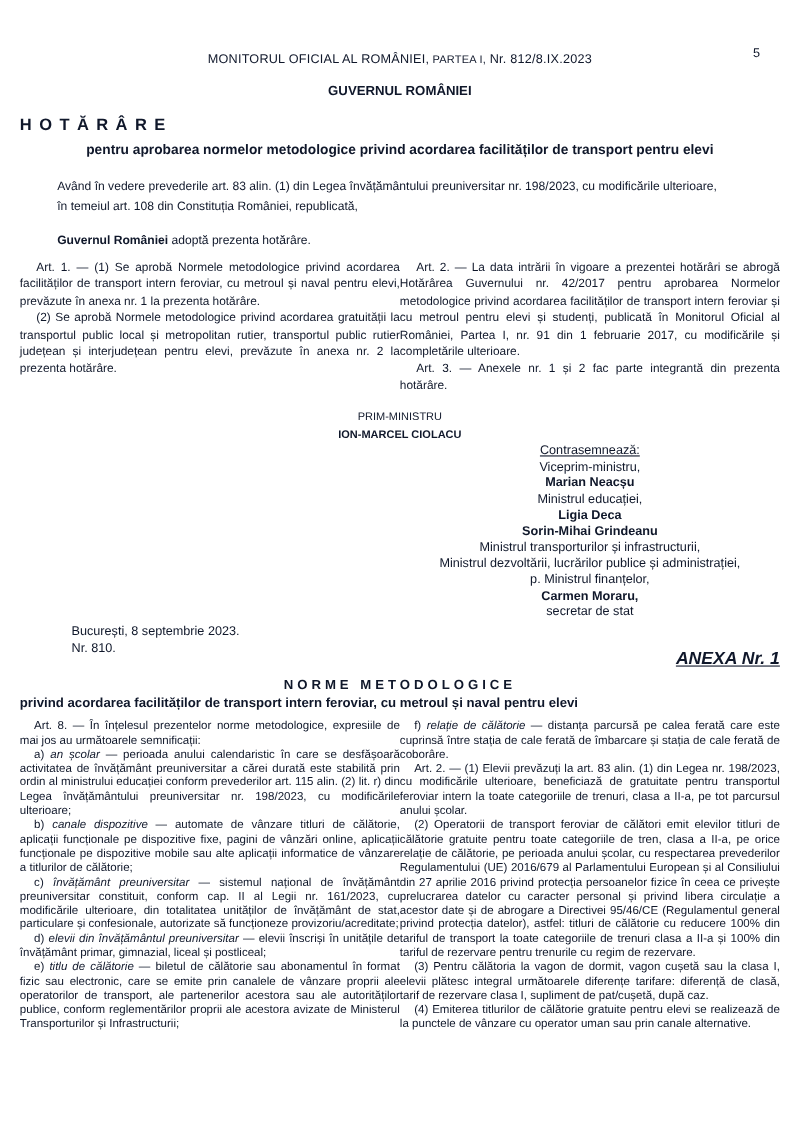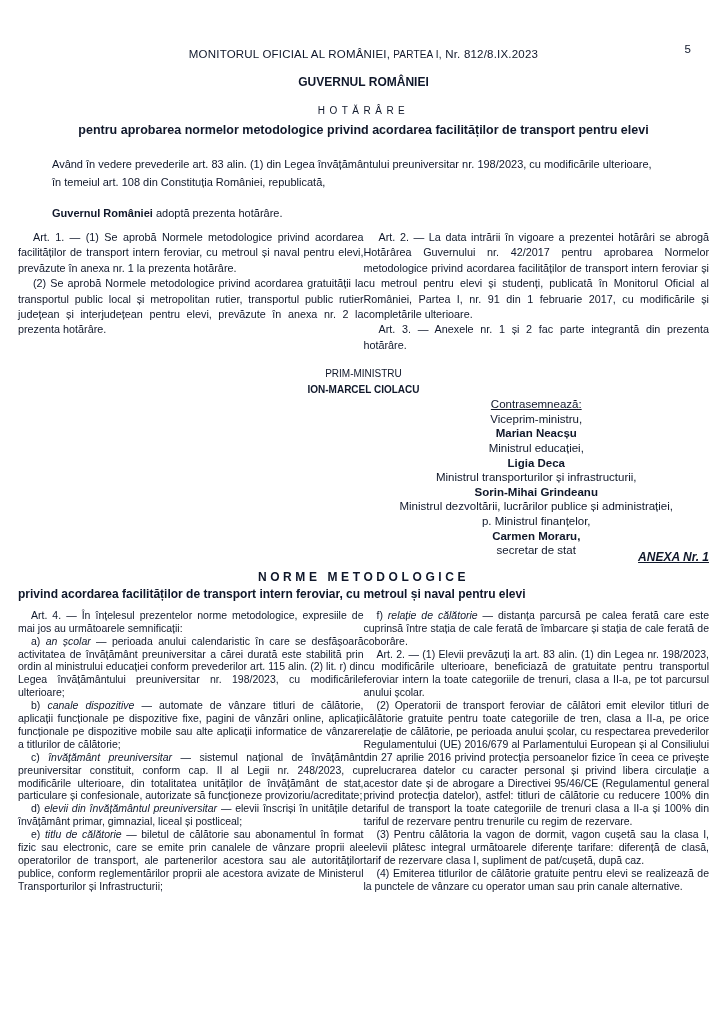--- a/index.html
+++ b/index.html
@@ -16,21 +16,21 @@
     overflow: hidden;
   }
   
   .masthead { position: relative; text-align: center; padding-top: 44px; white-space: nowrap; }
   .masthead-main  { font-size: 11.5px; letter-spacing: 0.2px; }
   .masthead-part  { font-size: 10px;  letter-spacing: 0.2px; }
   .masthead-issue { font-size: 11.5px; letter-spacing: 0.2px; }
   .page-number { position: absolute; right: 18px; top: 43px; font-size: 11.5px; }
   
   .issuer { text-align: center; font-weight: bold; font-size: 12px; margin-top: 13px; }
-  .act-title { text-align: center; font-weight: normal; font-size: 10px; letter-spacing: 0.45em; margin: 16px 0 0; }
+  .act-title { text-align: left; font-weight: bold; font-size: 15px; letter-spacing: 0.45em; margin: 16px 0 0; }
   .act-subtitle { text-align: center; font-weight: bold; font-size: 12.5px; margin: 7px 0 0; }
   
   .preamble { margin-top: 18px; font-size: 11px; line-height: 18px; }
   .preamble .para { margin: 0; text-indent: 34px; text-align: left; }
   .preamble .para:last-child { margin-top: 13px; }
   
   .columns { display: flex; }
   .col { flex: 1 1 0; text-align: justify; }
   .para { margin: 0; text-indent: 15px; }
   .hg-columns { margin-top: 8px; font-size: 10.8px; line-height: 15.4px; }
@@ -41,21 +41,21 @@
   .strong { font-weight: bold; }
   .u { text-decoration: underline; }
   
   .pm-block { margin-top: 13px; text-align: center; font-size: 10px; line-height: 15.5px; }
   .pm-name { font-weight: bold; }
   .countersign { width: 50%; margin-left: 50%; text-align: center; font-size: 11.5px; line-height: 14.6px; }
   .sig-line { margin: 0; }
   
   .issue-block { margin-top: 2px; margin-left: 47px; font-size: 11.5px; line-height: 16.5px; }
   
-  .annex-label-row { margin-top: -8px; text-align: right; font-size: 12px; }
+  .annex-label-row { margin-top: -8px; text-align: right; font-size: 16px; }
   .annex-label { font-style: italic; font-weight: bold; text-decoration: underline; }
   .annex-title { text-align: center; font-weight: bold; font-size: 12px; letter-spacing: 0.3em; margin-top: 6px; }
   .annex-subtitle { font-weight: bold; font-size: 12px; margin-top: 3px; }
 </style>
 </head>
 <body>
 
 <div class="page">
 
   <div class="masthead">
@@ -89,42 +89,46 @@
     <div class="pm-role">PRIM-MINISTRU</div>
     <div class="pm-name">ION-MARCEL CIOLACU</div>
   </div>
 
   <div class="countersign">
       <div class="sig-line"><span class="u">Contrasemnează:</span></div>
       <div class="sig-line"><span>Viceprim-ministru,</span></div>
       <div class="sig-line"><span class="strong">Marian Neacșu</span></div>
       <div class="sig-line"><span>Ministrul educației,</span></div>
       <div class="sig-line"><span class="strong">Ligia Deca</span></div>
+      <div class="sig-line"><span class="strong">Sorin-Mihai Grindeanu</span></div>
       <div class="sig-line"><span>Ministrul transporturilor și infrastructurii,</span></div>
-      <div class="sig-line"><span class="strong">Sorin-Mihai Grindeanu</span></div>
       <div class="sig-line"><span>Ministrul dezvoltării, lucrărilor publice și administrației,</span></div>
       <div class="sig-line"><span>p. Ministrul finanțelor,</span></div>
       <div class="sig-line"><span class="strong">Carmen Moraru,</span></div>
       <div class="sig-line"><span>secretar de stat</span></div>
     </div>
 
+  <div class="issue-block">
+    <div>București, 8 septembrie 2023.</div>
+    <div>Nr. 810.</div>
+  </div>
 
   <div class="annex-label-row">
     <span class="annex-label">ANEXA Nr. 1</span>
   </div>
 
   <div class="annex-title">NORME METODOLOGICE</div>
   <div class="annex-subtitle">privind acordarea facilităților de transport intern feroviar, cu metroul și naval pentru elevi</div>
 
   <div class="columns annex-columns">
     <div class="col">
-        <p class="para"><span>Art. 4. — În înțelesul prezentelor norme metodologice, expresiile de mai jos au următoarele semnificații:</span></p>
+        <p class="para"><span>Art. 8. — În înțelesul prezentelor norme metodologice, expresiile de mai jos au următoarele semnificații:</span></p>
         <p class="para"><span>a) </span><span class="em">an școlar</span><span> — perioada anului calendaristic în care se desfășoară activitatea de învățământ preuniversitar a cărei durată este stabilită prin ordin al ministrului educației conform prevederilor art. 115 alin. (2) lit. r) din Legea învățământului preuniversitar nr. 198/2023, cu modificările ulterioare;</span></p>
         <p class="para"><span>b) </span><span class="em">canale dispozitive</span><span> — automate de vânzare titluri de călătorie, aplicații funcționale pe dispozitive fixe, pagini de vânzări online, aplicații funcționale pe dispozitive mobile sau alte aplicații informatice de vânzare a titlurilor de călătorie;</span></p>
-        <p class="para"><span>c) </span><span class="em">învățământ preuniversitar</span><span> — sistemul național de învățământ preuniversitar constituit, conform cap. II al Legii nr. 248/2023, cu modificările ulterioare, din totalitatea unităților de învățământ de stat, particulare și confesionale, autorizate să funcționeze provizoriu/acreditate;</span></p>
+        <p class="para"><span>c) </span><span class="em">învățământ preuniversitar</span><span> — sistemul național de învățământ preuniversitar constituit, conform cap. II al Legii nr. 161/2023, cu modificările ulterioare, din totalitatea unităților de învățământ de stat, particulare și confesionale, autorizate să funcționeze provizoriu/acreditate;</span></p>
         <p class="para"><span>d) </span><span class="em">elevii din învățământul preuniversitar</span><span> — elevii înscriși în unitățile de învățământ primar, gimnazial, liceal și postliceal;</span></p>
         <p class="para"><span>e) </span><span class="em">titlu de călătorie</span><span> — biletul de călătorie sau abonamentul în format fizic sau electronic, care se emite prin canalele de vânzare proprii ale operatorilor de transport, ale partenerilor acestora sau ale autorităților publice, conform reglementărilor proprii ale acestora avizate de Ministerul Transporturilor și Infrastructurii;</span></p>
       </div>
     <div class="col">
         <p class="para"><span>f) </span><span class="em">relație de călătorie</span><span> — distanța parcursă pe calea ferată care este cuprinsă între stația de cale ferată de îmbarcare și stația de cale ferată de coborâre.</span></p>
         <p class="para"><span>Art. 2. — (1) Elevii prevăzuți la art. 83 alin. (1) din Legea nr. 198/2023, cu modificările ulterioare, beneficiază de gratuitate pentru transportul feroviar intern la toate categoriile de trenuri, clasa a II-a, pe tot parcursul anului școlar.</span></p>
         <p class="para"><span>(2) Operatorii de transport feroviar de călători emit elevilor titluri de călătorie gratuite pentru toate categoriile de tren, clasa a II-a, pe orice relație de călătorie, pe perioada anului școlar, cu respectarea prevederilor Regulamentului (UE) 2016/679 al Parlamentului European și al Consiliului din 27 aprilie 2016 privind protecția persoanelor fizice în ceea ce privește prelucrarea datelor cu caracter personal și privind libera circulație a acestor date și de abrogare a Directivei 95/46/CE (Regulamentul general privind protecția datelor), astfel: titluri de călătorie cu reducere 100% din tariful de transport la toate categoriile de trenuri clasa a II-a și 100% din tariful de rezervare pentru trenurile cu regim de rezervare.</span></p>
         <p class="para"><span>(3) Pentru călătoria la vagon de dormit, vagon cușetă sau la clasa I, elevii plătesc integral următoarele diferențe tarifare: diferență de clasă, tarif de rezervare clasa I, supliment de pat/cușetă, după caz.</span></p>
         <p class="para"><span>(4) Emiterea titlurilor de călătorie gratuite pentru elevi se realizează de la punctele de vânzare cu operator uman sau prin canale alternative.</span></p>
       </div>

